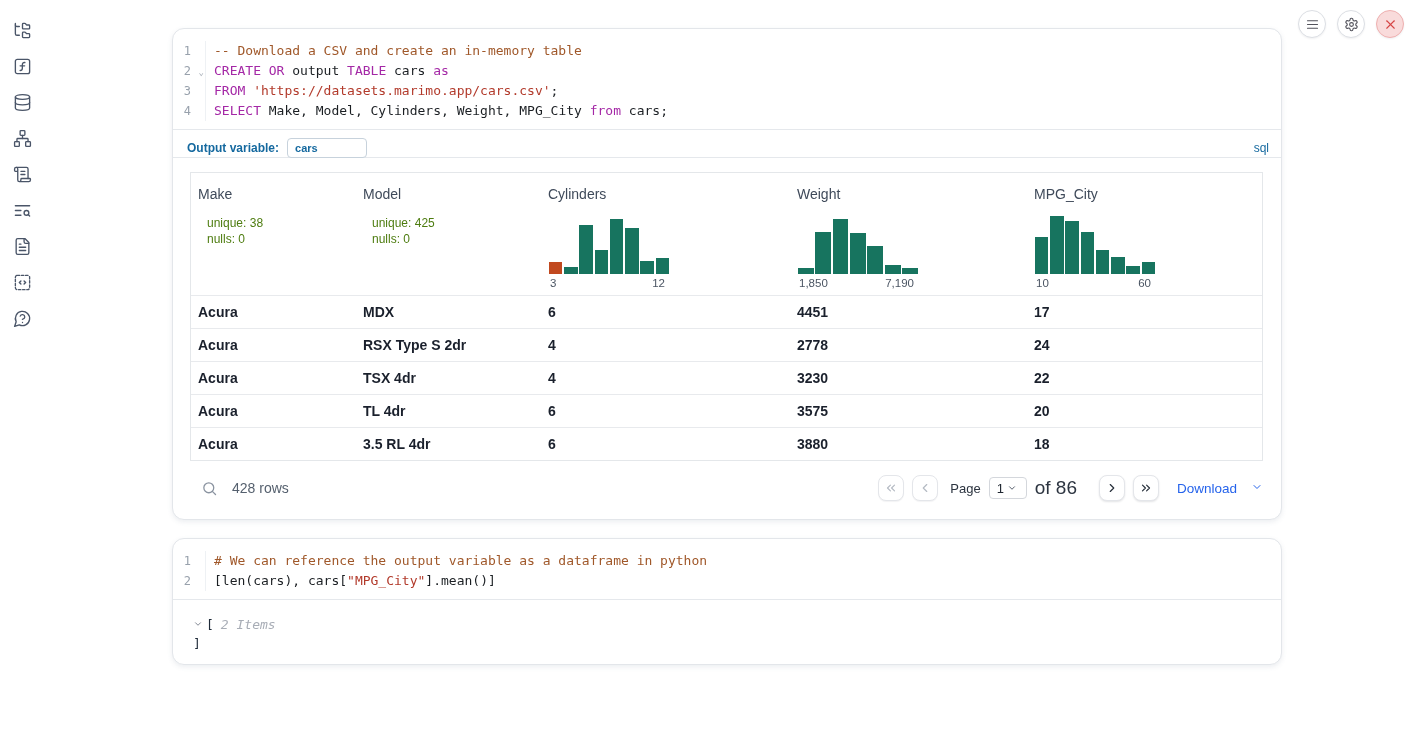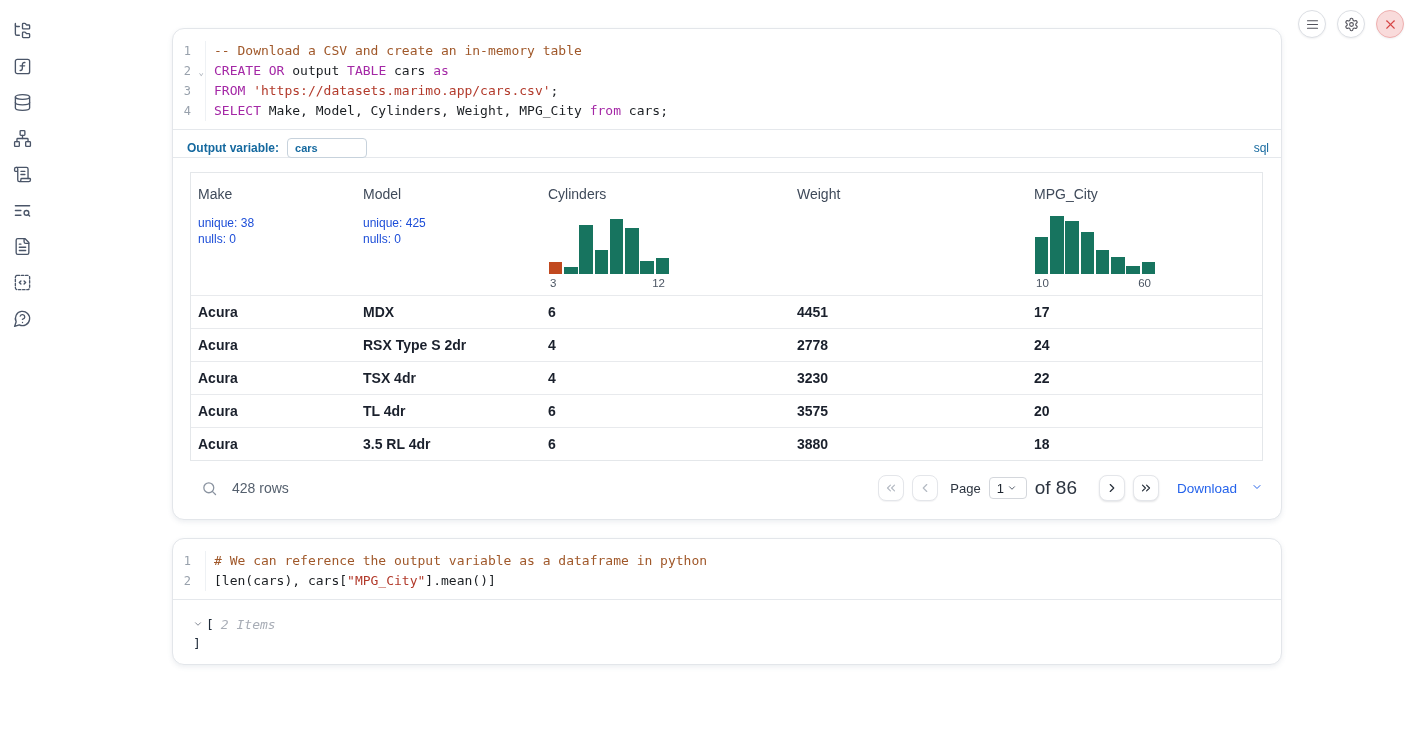--- a/index.html
+++ b/index.html
@@ -54,21 +54,21 @@
 
   
   .cell-output { border-top:1px solid #e5e8ec; padding:14px 18px 16px 17px; }
 
   
   .table-card { border:1px solid #e4e7ea; border-radius:0; overflow:hidden; }
   .thead { display:grid; grid-template-columns:165px 185px 249px 237px auto;
     height:122px; padding-top:13px; }
   .hcell { padding-left:7px; display:flex; flex-direction:column; }
   .col-name { font-size:14px; font-weight:500; color:#3f4a5a; }
-  .col-stats { margin-top:13px; font-size:12px; color:#1d4ed8; line-height:16px; }
+  .col-stats { margin-top:13px; font-size:12px; color:#4d7c0f; line-height:16px;margin-left:9px; }
   .hist { margin-top:auto; width:122px; padding-bottom:6px; }
   .hist-bars { display:flex; align-items:flex-end; height:58px; }
   .hist-bar { flex:1; margin:0 0.8px; }
   .hist-labels { display:flex; justify-content:space-between; padding:3px 5px 0 2px;
     font-size:11.5px; color:#4b5563; }
 
   .trow { display:grid; grid-template-columns:165px 185px 249px 237px auto;
     height:33px; align-items:center; border-top:1px solid #e8eaed;
     font-size:14px; color:#1a202c;font-weight:bold; }
   .tcell { padding-left:7px; }
@@ -278,20 +278,35 @@
                   <div class="hist-bar" style="height: 28%; background: rgb(23, 116, 95);"></div>
                 </div>
                 <div class="hist-labels">
                   <span>3</span>
                   <span>12</span>
                 </div>
               </div>
           </div>
           <div class="hcell">
             <span class="col-name">Weight</span>
+            <div class="hist">
+                <div class="hist-bars">
+                  <div class="hist-bar" style="height: 10%; background: rgb(23, 116, 95);"></div>
+                  <div class="hist-bar" style="height: 72%; background: rgb(23, 116, 95);"></div>
+                  <div class="hist-bar" style="height: 95%; background: rgb(23, 116, 95);"></div>
+                  <div class="hist-bar" style="height: 70%; background: rgb(23, 116, 95);"></div>
+                  <div class="hist-bar" style="height: 48%; background: rgb(23, 116, 95);"></div>
+                  <div class="hist-bar" style="height: 16%; background: rgb(23, 116, 95);"></div>
+                  <div class="hist-bar" style="height: 11%; background: rgb(23, 116, 95);"></div>
+                </div>
+                <div class="hist-labels">
+                  <span>1,850</span>
+                  <span>7,190</span>
+                </div>
+              </div>
           </div>
           <div class="hcell">
             <span class="col-name">MPG_City</span>
             <div class="hist">
                 <div class="hist-bars">
                   <div class="hist-bar" style="height: 63%; background: rgb(23, 116, 95);"></div>
                   <div class="hist-bar" style="height: 100%; background: rgb(23, 116, 95);"></div>
                   <div class="hist-bar" style="height: 92%; background: rgb(23, 116, 95);"></div>
                   <div class="hist-bar" style="height: 72%; background: rgb(23, 116, 95);"></div>
                   <div class="hist-bar" style="height: 42%; background: rgb(23, 116, 95);"></div>

